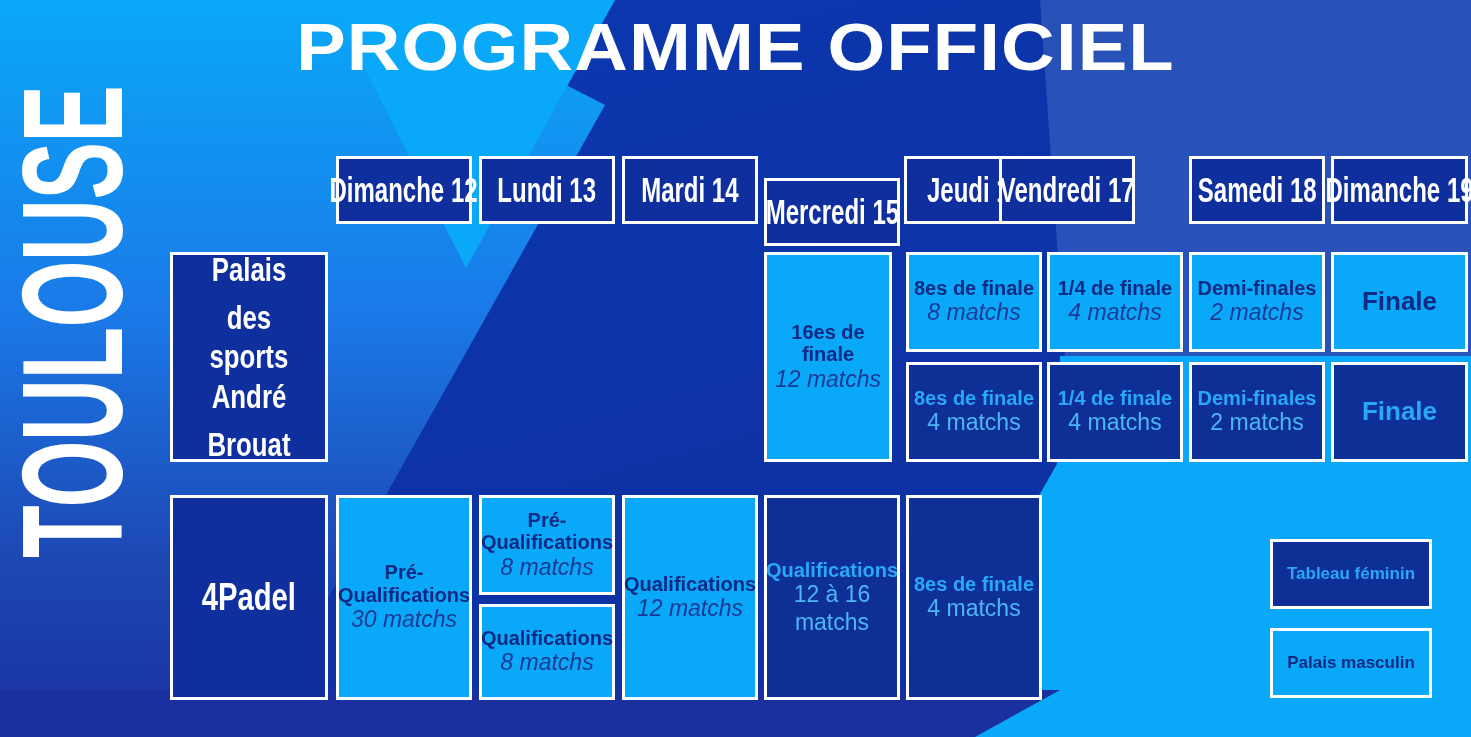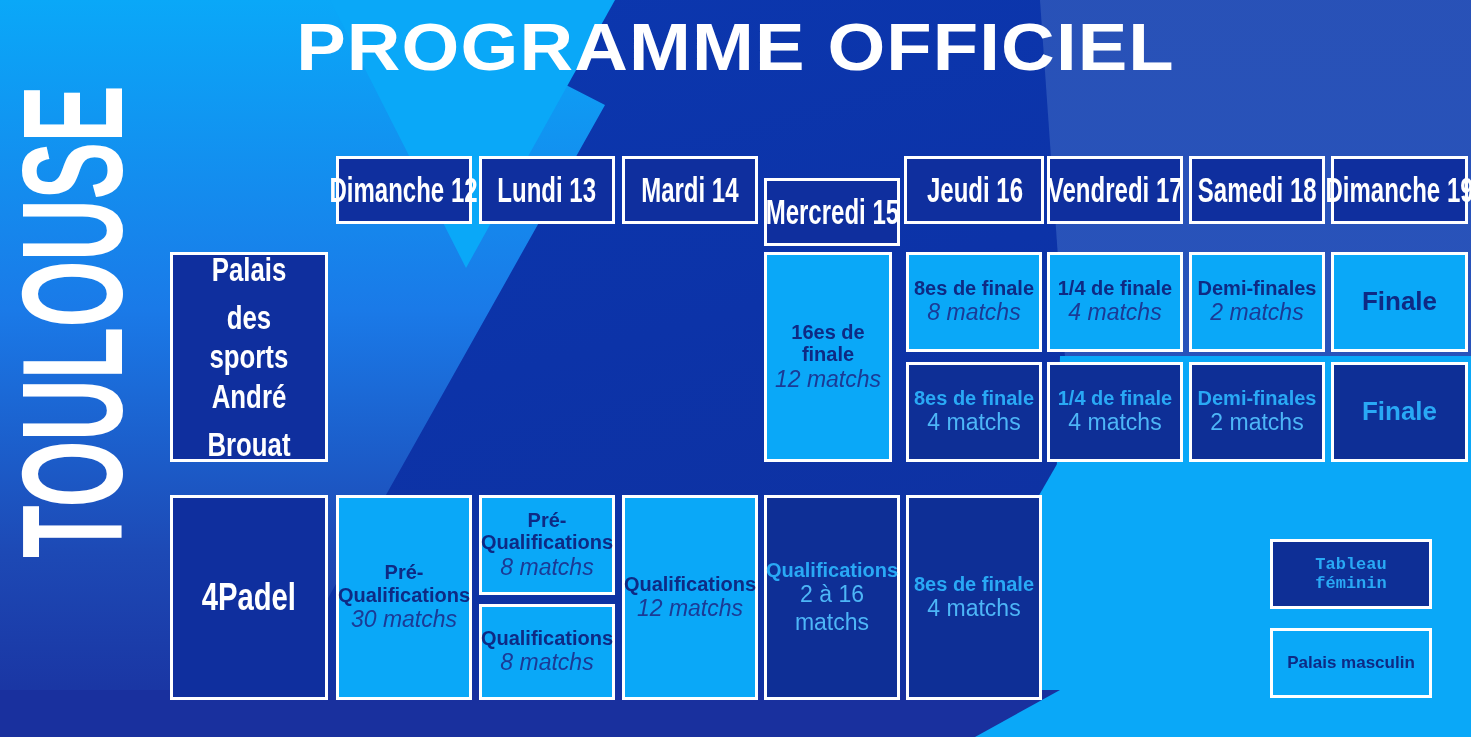--- a/index.html
+++ b/index.html
@@ -128,21 +128,21 @@
   .light .t1 { font-size: 20px; }
   .light .t2 { font-size: 23px; color: #1b3a95; font-style: italic; }
 
   
   .dark { background: #0e2f96; color: #29a9f5; }
   .dark .t1 { font-size: 20px; }
   .dark .t2 { font-size: 23px; color: #4db6f7; }
 
   
   .legend { font-weight: bold; font-size: 17px; }
-  .legend.dark { background: #0e2f96; color: #29a9f5; font-family: Liberation Mono, monospace; }
+  .legend.dark { background: #0e2f96; color: #29a9f5; }
   .legend.light { background: #0aa8f8; color: #0e2a84; }
 </style>
 </head>
 <body>
 
 <div id="poster">
 
   <div class="bg-layer bg-left"></div>
   <div class="bg-layer bg-navy"></div>
   <div class="bg-layer bg-cyan-chevron"></div>
@@ -163,21 +163,21 @@
     </div>
   <div class="box day" style="left:622px;top:156px;width:136px;height:68px;">
       <span>Mardi 14</span>
     </div>
   <div class="box day" style="left:764px;top:156px;width:136px;height:68px;margin-top:22px;">
       <span>Mercredi 15</span>
     </div>
   <div class="box day" style="left:904px;top:156px;width:140px;height:68px;padding-left:6px;">
       <span>Jeudi 16</span>
     </div>
-  <div class="box day" style="left:1047px;top:156px;width:136px;height:68px;">
+  <div class="box day" style="left:999px;top:156px;width:136px;height:68px;">
       <span>Vendredi 17</span>
     </div>
   <div class="box day" style="left:1189px;top:156px;width:136px;height:68px;">
       <span>Samedi 18</span>
     </div>
   <div class="box day" style="left:1331px;top:156px;width:137px;height:68px;">
       <span>Dimanche 19</span>
     </div>
 
   <div class="box venue" style="left:170px;top:252px;width:158px;height:210px;">
@@ -243,21 +243,21 @@
     <div class="t2">8 matchs</div>
   </div>
 
   <div class="box light" style="left:622px;top:495px;width:136px;height:205px;">
     <div class="t1">Qualifications</div>
     <div class="t2">12 matchs</div>
   </div>
 
   <div class="box dark" style="left:764px;top:495px;width:136px;height:205px;">
     <div class="t1">Qualifications</div>
-    <div class="t2">2 à 16</div>
+    <div class="t2">12 à 16</div>
     <div class="t2">matchs</div>
   </div>
 
   <div class="box dark" style="left:906px;top:495px;width:136px;height:205px;">
     <div class="t1">8es de finale</div>
     <div class="t2">4 matchs</div>
   </div>
 
   <div class="box legend dark" style="left:1270px;top:539px;width:162px;height:70px;">
     <span>Tableau féminin</span>

